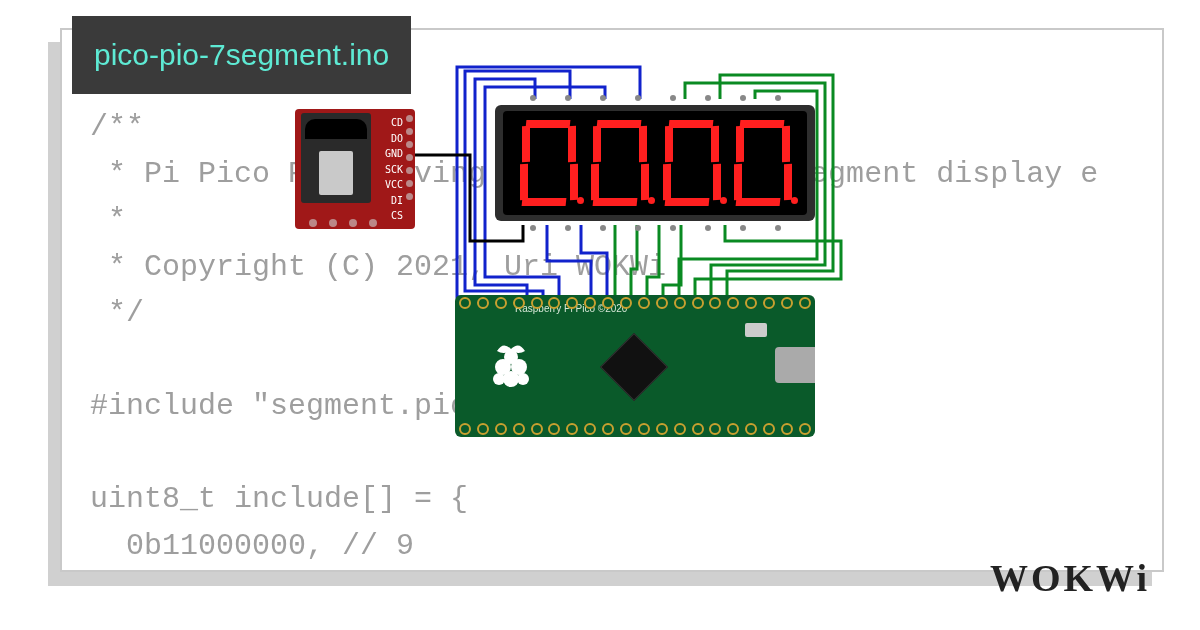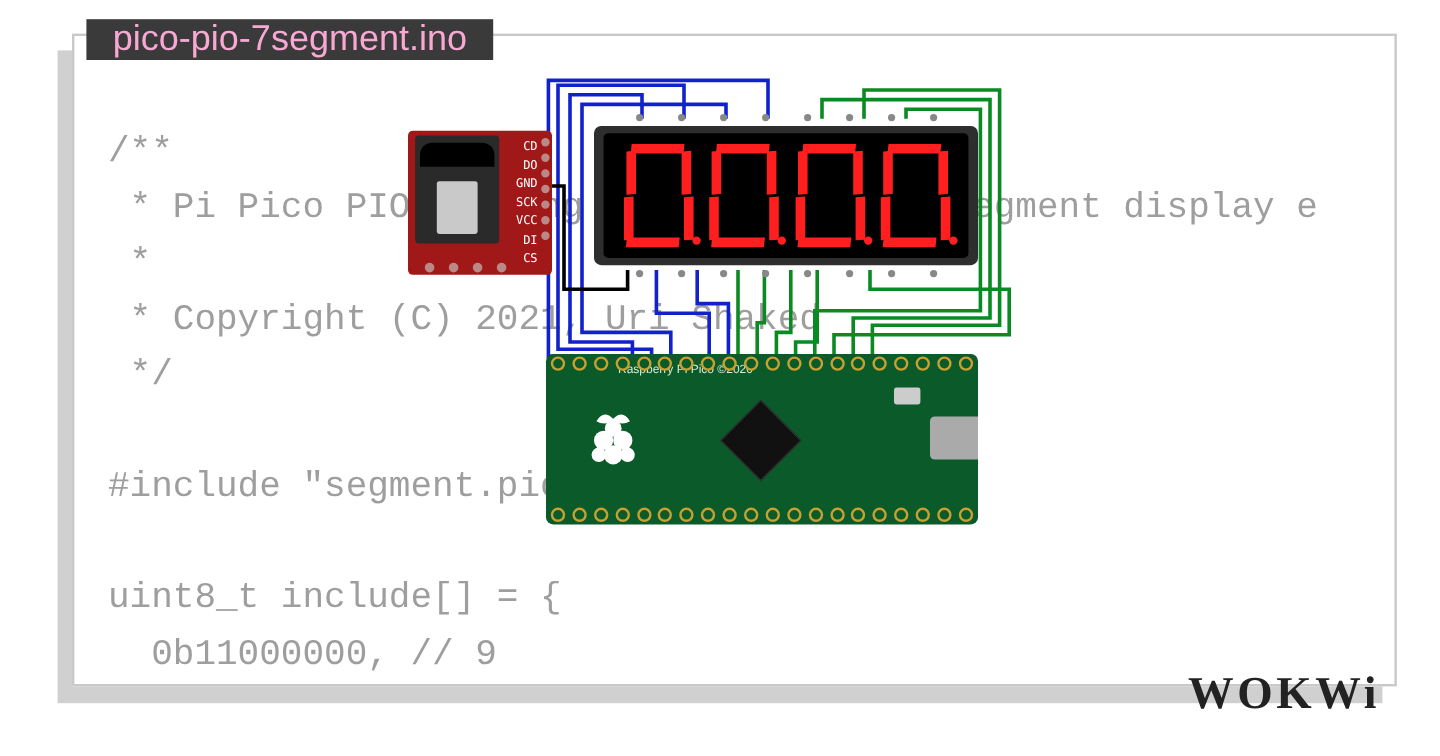--- a/index.html
+++ b/index.html
@@ -26,23 +26,23 @@
     width: 1104px;
     height: 544px;
     background: #fff;
     border: 2px solid #c9c9c9;
   }
   .tab {
     position: absolute;
     left: 72px;
     top: 16px;
     background: #3a3a3a;
-    color: #f9a8d4;
+    color: #5eead4;
     font-size: 30px;
-    padding: 0 22px;
+    padding: 22px 22px;
     font-family: "Segoe UI", sans-serif;
     z-index: 5;
   }
   .code {
     position: absolute;
     left: 90px;
     top: 104px;
     width: 1050px;
     font-family: "Consolas","Menlo","Courier New",monospace;
     font-size: 30px;
@@ -117,21 +117,20 @@
   
   .sdmod {
     position: absolute;
     left: 10px;
     top: 44px;
     width: 120px;
     height: 120px;
     background: #a01818;
     border-radius: 4px;
     z-index: 5;
-    margin-left: 45px;
   }
   .sdmod .slot {
     position: absolute;
     left: 6px; top: 4px; width: 70px; height: 90px;
     background: #2a2a2a;
     border-radius: 3px;
   }
   .sdmod .slot::before{
     content:""; position:absolute; left:18px; top:38px; width:34px; height:44px;
     background:#c9c9c9; border-radius:2px;
@@ -183,21 +182,21 @@
 <div class="frame-shadow"></div>
 <div class="frame"></div>
 
 <div class="tab">
   <span>pico-pio-7segment.ino</span>
 </div>
 
 <pre class="code"><span>/**</span>
 <span> * Pi Pico PIO driving a 4-digit seven-segment display e</span>
 <span> *</span>
-<span> * Copyright (C) 2021, Uri Shaked</span>
+<span> * Copyright (C) 2021, Uri WOKWi</span>
 <span> */</span>
 <span></span>
 <span>#include "segment.pio.h"</span>
 <span></span>
 <span>uint8_t include[] = {</span>
 <span>  0b11000000, // 9</span></pre>
 
 <div class="circuit">
 
   <svg class="wires" viewBox="0 0 610 380">

